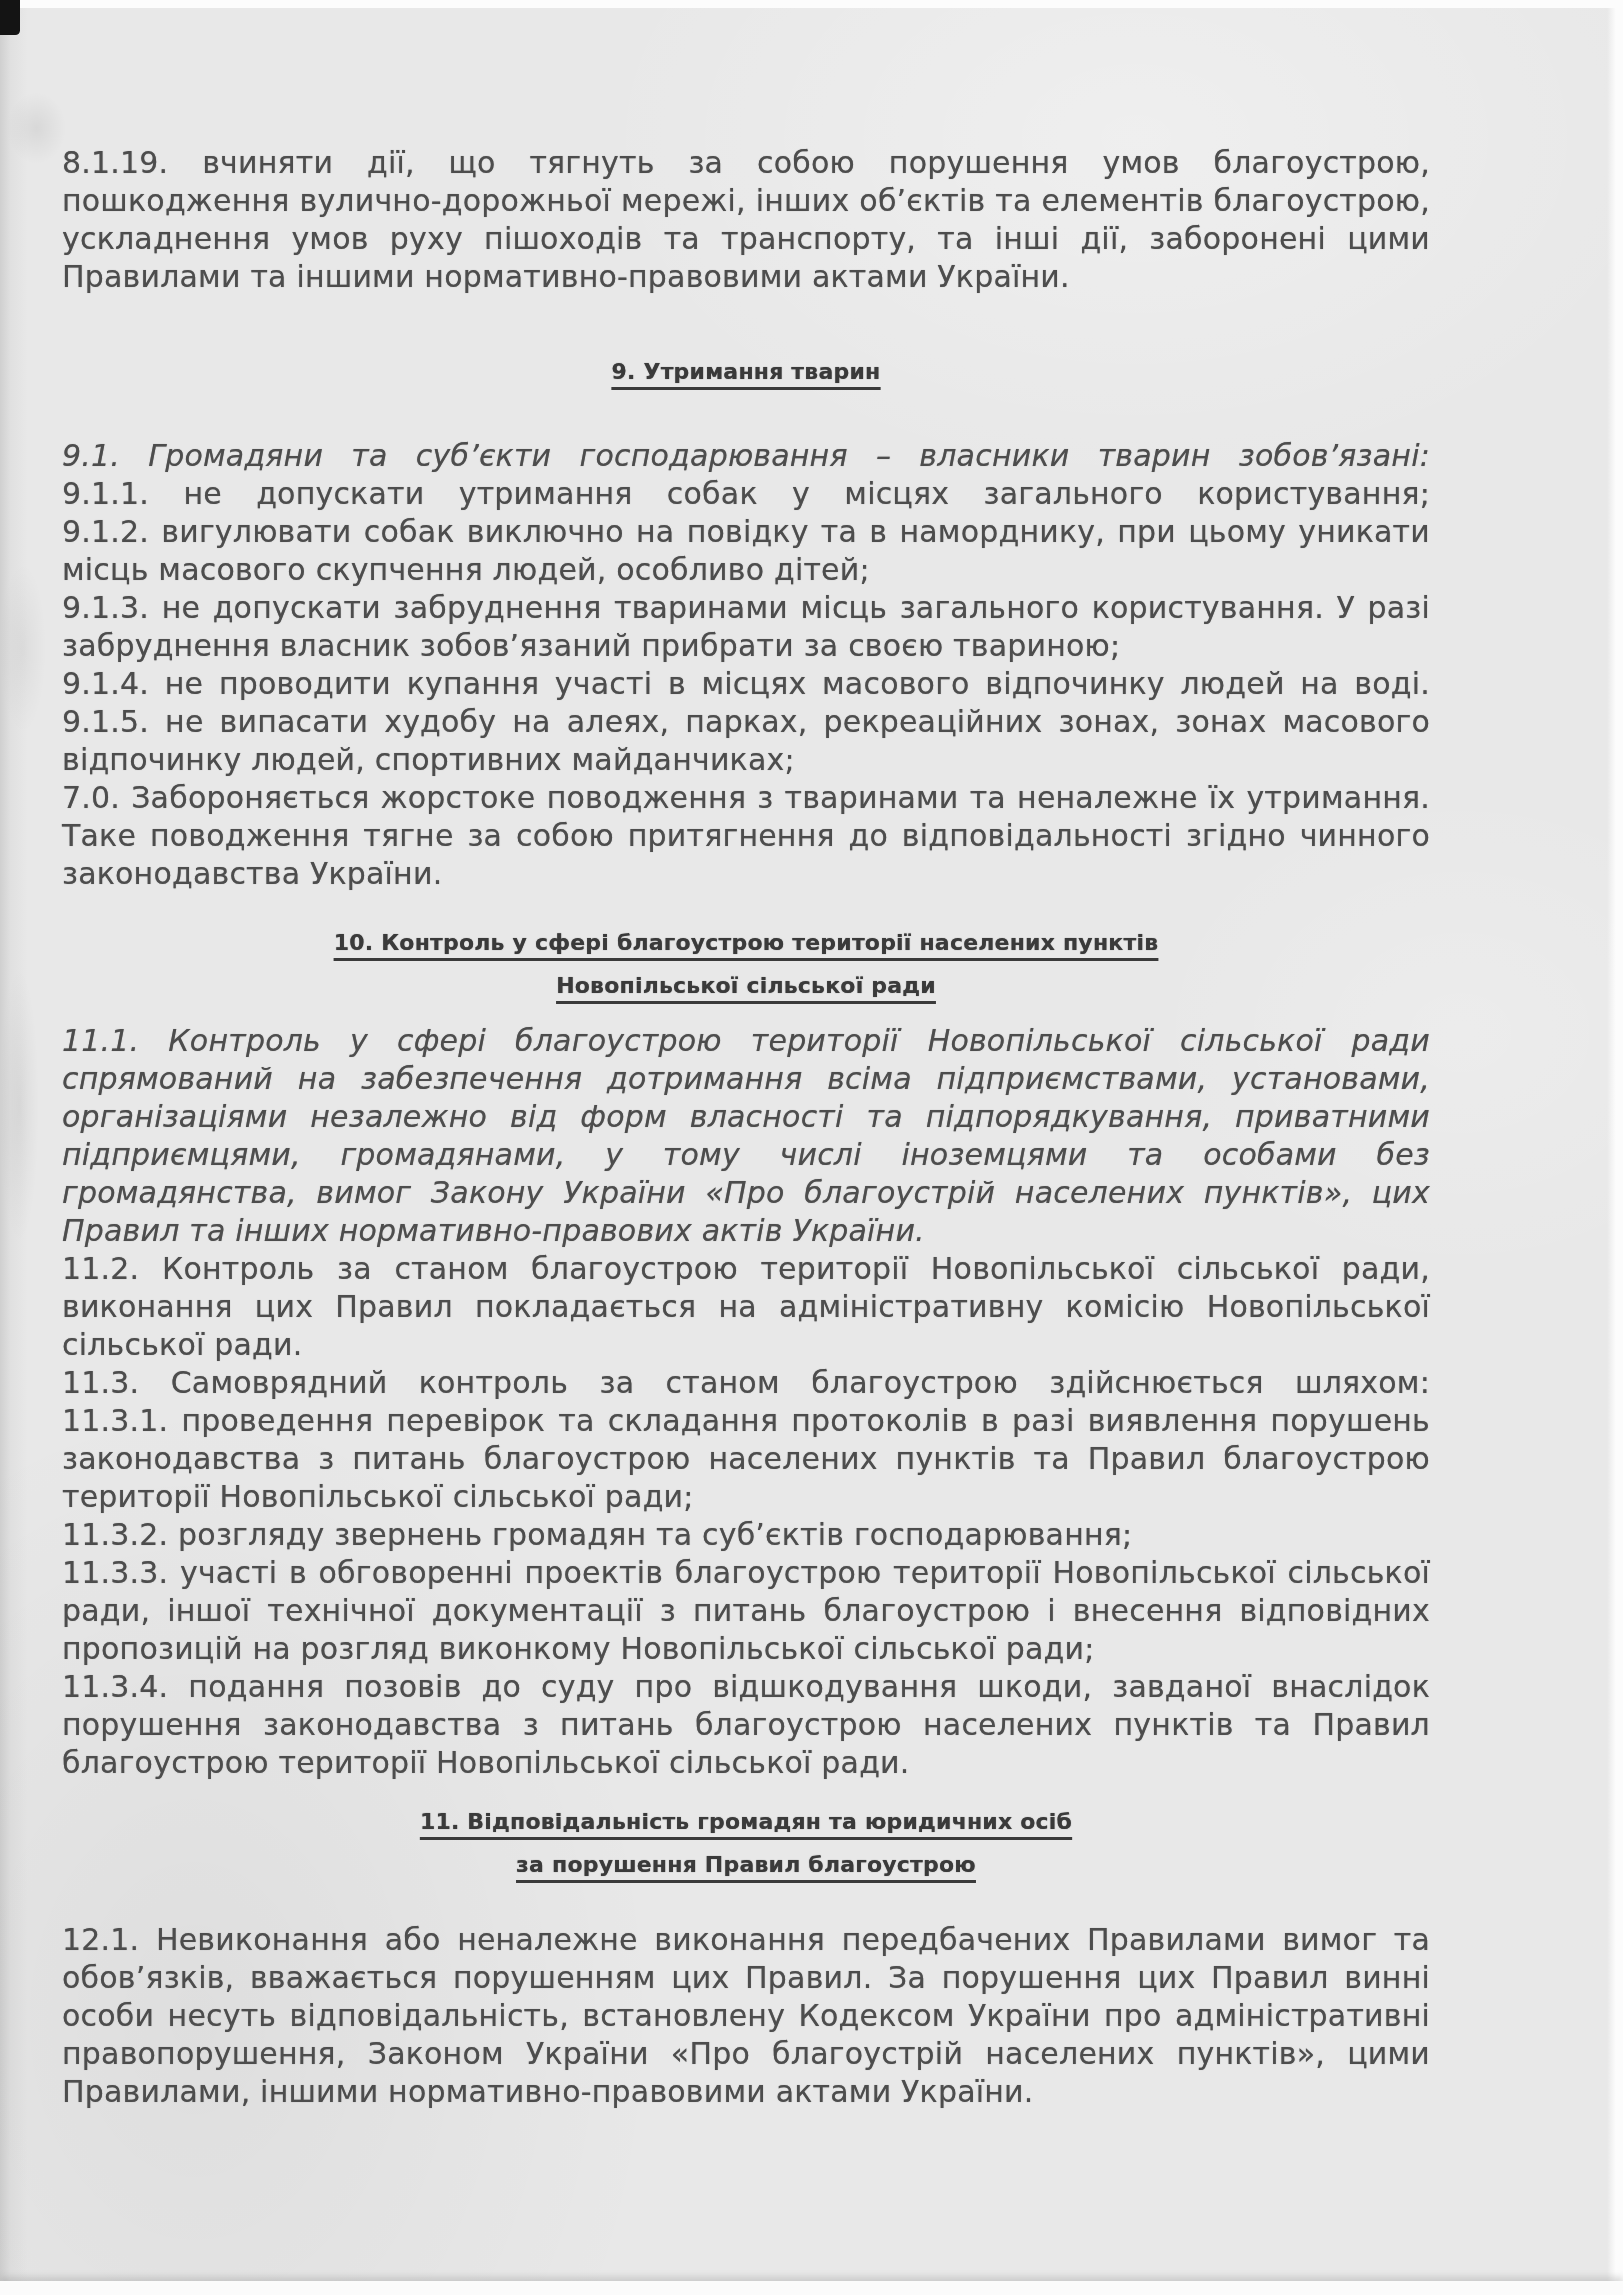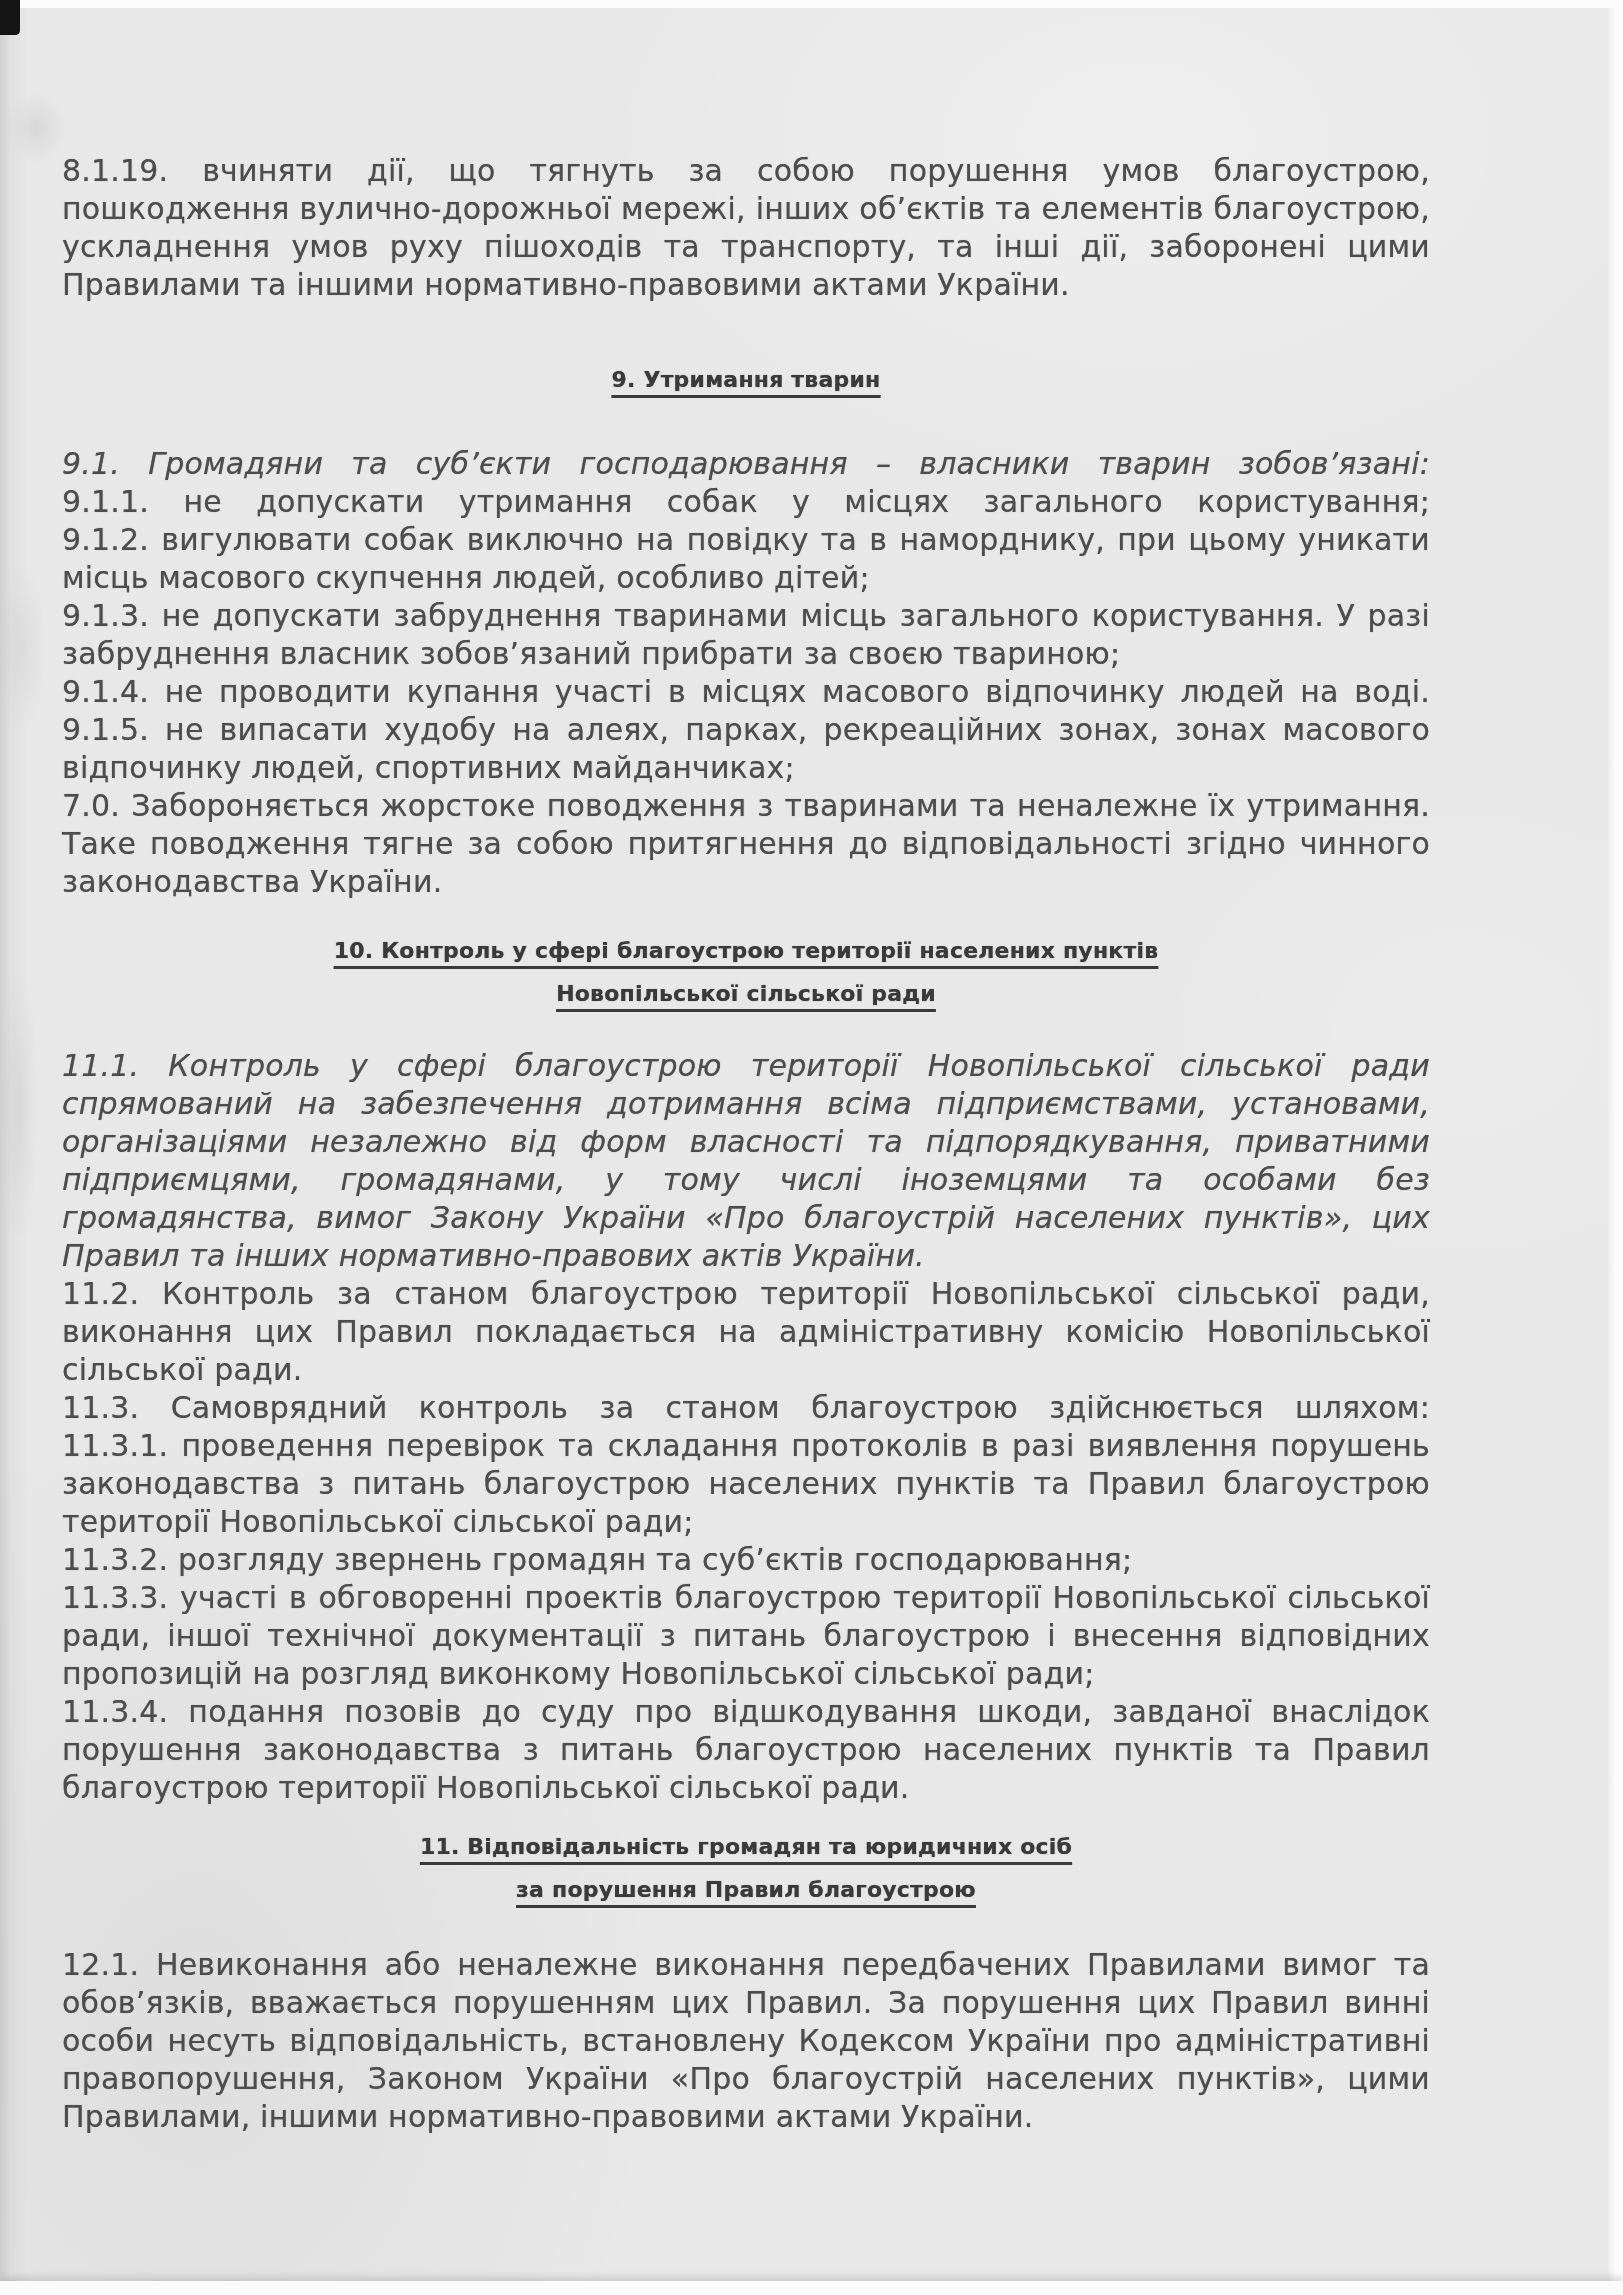--- a/index.html
+++ b/index.html
@@ -46,21 +46,21 @@
     background: radial-gradient(closest-side, rgba(0,0,0,0.05), rgba(0,0,0,0)); }
   .smudge-b { left: 0; top: 968px; width: 39px; height: 275px;
     background: radial-gradient(closest-side, rgba(0,0,0,0.06), rgba(0,0,0,0)); }
   .smudge-c { left: 6.5px; top: 92px; width: 59px; height: 72px;
     background: radial-gradient(closest-side, rgba(0,0,0,0.07), rgba(0,0,0,0)); }
 
   
   .content {
     position: absolute;
     left: 62px;
-    top: 152px;
+    top: 144px;
     width: 1368px;
     color: #4d4d4d;
     font-size: 30px;
     line-height: 38px;
     letter-spacing: 0.2px;
     text-shadow: 0 0 0.8px rgba(75,75,75,0.65);
   }
 
   .para {
     margin: 0;
@@ -81,21 +81,21 @@
     text-decoration: underline;
     text-decoration-thickness: 2.6px;
     text-underline-offset: 7.9px;
     display: inline;
   }
   .heading .hrow { display: block; }
 
   
   .gap-h9   { margin-top: 54px; }
   .gap-h10  { margin-top: 27.5px; }
-  .gap-s11  { margin-top: 32px; }
+  .gap-s11  { margin-top: 15px; }
   .gap-h11  { margin-top: 18.3px; }
   .gap-p12  { margin-top: 35px; }
 </style>
 </head>
 <body>
 
 <div class="scan-page">
 
   <div class="smudge smudge-a"></div>
   <div class="smudge smudge-b"></div>

